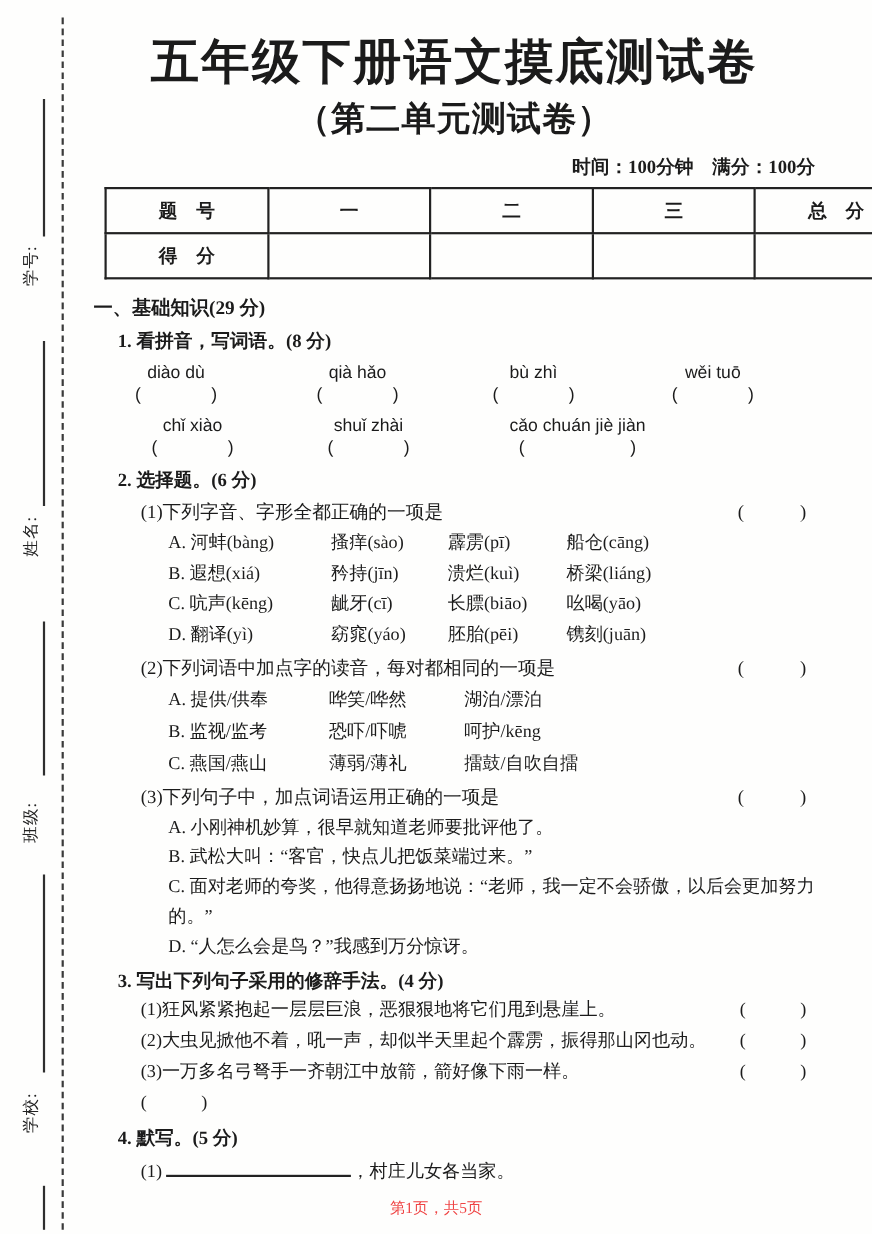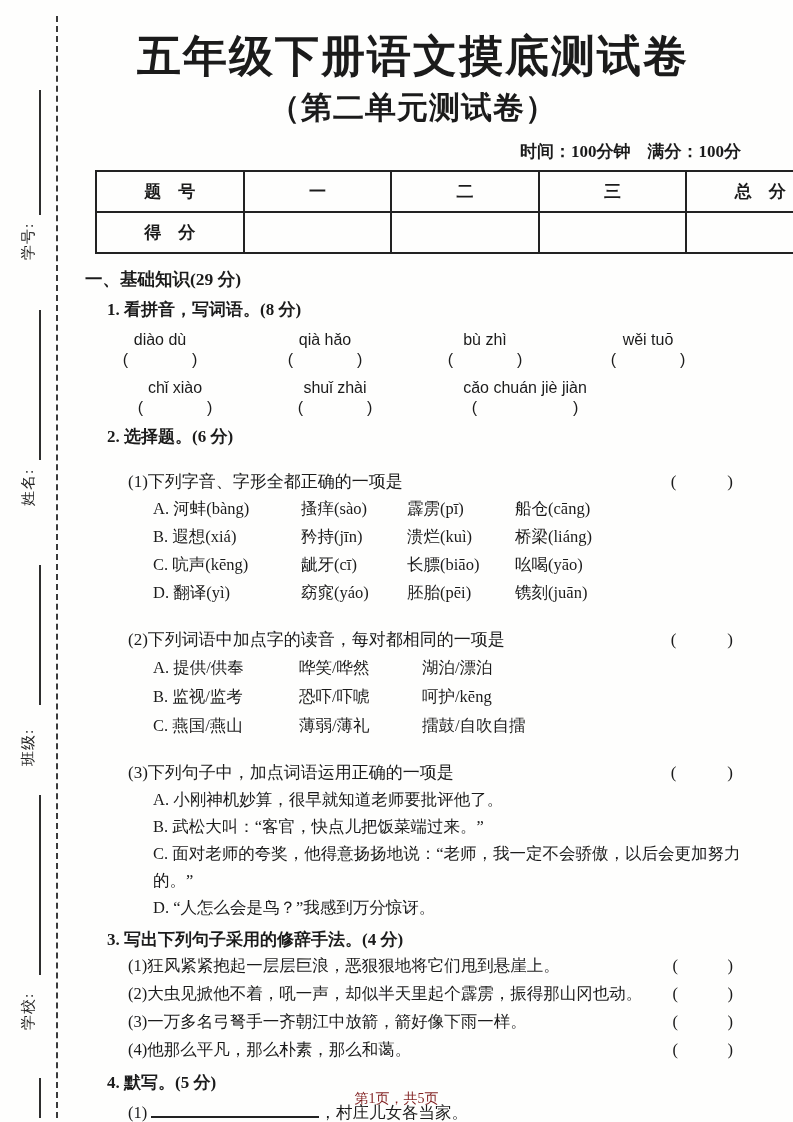--- a/index.html
+++ b/index.html
@@ -30,32 +30,32 @@
 
   .pinyin-row{display:grid;font-family:"Liberation Sans","DejaVu Sans",sans-serif;
               font-weight:normal;font-size:16px;text-align:center;margin-top:8px;line-height:20px;}
   .bracket-row{display:grid;text-align:center;font-size:16px;line-height:20px;
                font-family:"Liberation Sans","DejaVu Sans",sans-serif;}
   .g4{grid-template-columns:150px 180px 140px 1fr;}
   .g3{grid-template-columns:180px 140px 240px;}
   .blank{white-space:pre;}
 
   .stem{display:flex;justify-content:space-between;padding-left:43px;font-size:17px;
-        margin-top:20px;line-height:26px;}
+        margin-top:4px;line-height:26px;}
   .stem .blank,.item-row .blank{margin-right:8px;}
   .opt4{display:grid;grid-template-columns:148px 106px 108px 1fr;padding-left:68px;
         font-size:16.5px;line-height:28px;}
   .opt3{display:grid;grid-template-columns:130px 107px 1fr;padding-left:68px;
         font-size:16.5px;line-height:29px;gap:16px;}
   .optline{padding-left:68px;font-size:16.5px;line-height:27px;}
   .item-row{display:flex;justify-content:space-between;padding-left:43px;
             font-size:16.5px;line-height:28px;}
   .q4-line{padding-left:43px;font-size:16.5px;line-height:28px;margin-top:4px;}
   .uline{display:inline-block;width:168px;border-bottom:2px solid #222;height:0.95em;}
-  .footer{position:absolute;left:0;right:0;bottom:14px;text-align:center;font-size:14px;color:#7f1d1d;}
+  .footer{position:absolute;left:0;right:0;bottom:14px;text-align:center;font-size:14px;color:#ef4444;}
 </style>
 </head>
 <body>
 
 <div class="page">
 
   <div class="binding-line"></div>
   <div class="fill-line" id="fl1"></div>
   <div class="side-label" id="sl1">学号:</div>
   <div class="fill-line" id="fl2"></div>
@@ -184,21 +184,20 @@
     </div>
     <div class="item-row">
       <span>(2)大虫见掀他不着，吼一声，却似半天里起个霹雳，振得那山冈也动。</span>
       <span class="blank">(　　　)</span>
     </div>
     <div class="item-row">
       <span>(3)一万多名弓弩手一齐朝江中放箭，箭好像下雨一样。</span>
       <span class="blank">(　　　)</span>
     </div>
     <div class="item-row">
-      <span>(4)他那么平凡，那么朴素，那么和蔼。</span>
       <span class="blank">(　　　)</span>
     </div>
 
     <div class="q-title">4. 默写。(5 分)</div>
     <div class="q4-line">
       <span>(1)</span>
       <span class="uline"></span><span>，村庄儿女各当家。</span>
     </div>
 
   </div>

